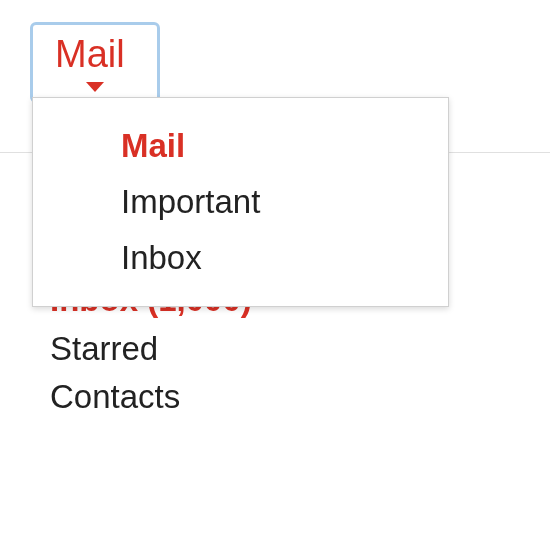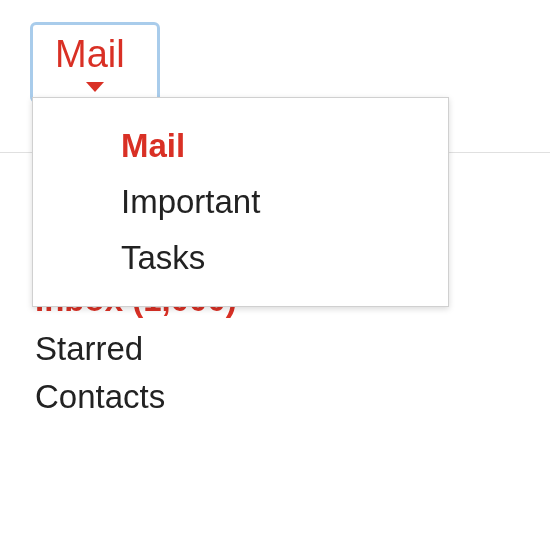--- a/index.html
+++ b/index.html
@@ -71,21 +71,21 @@
       cursor: pointer;
       line-height: 1.45;
     }
     .dropdown-item.active {
       color: #d93025;
       font-weight: bold;
     }
     .nav-list {
       position: absolute;
       top: 276px;
-      left: 35px;
+      left: 50px;
       z-index: 2;
     }
     .nav-item {
       font-size: 33px;
       color: #222222;
       line-height: 1.35;
       cursor: pointer;
       padding: 2px 0;
     }
     .nav-item.inbox {
@@ -104,21 +104,21 @@
 <div class="separator"></div>
 
 <div class="dropdown">
   <div class="dropdown-item active">
     <span>Mail</span>
   </div>
   <div class="dropdown-item">
     <span>Important</span>
   </div>
   <div class="dropdown-item">
-    <span>Tasks</span>
+    <span>Inbox</span>
   </div>
 </div>
 
 <div class="nav-list">
   <div class="nav-item inbox">
     <span>Inbox (1,000)</span>
   </div>
   <div class="nav-item">
     <span>Starred</span>
   </div>

